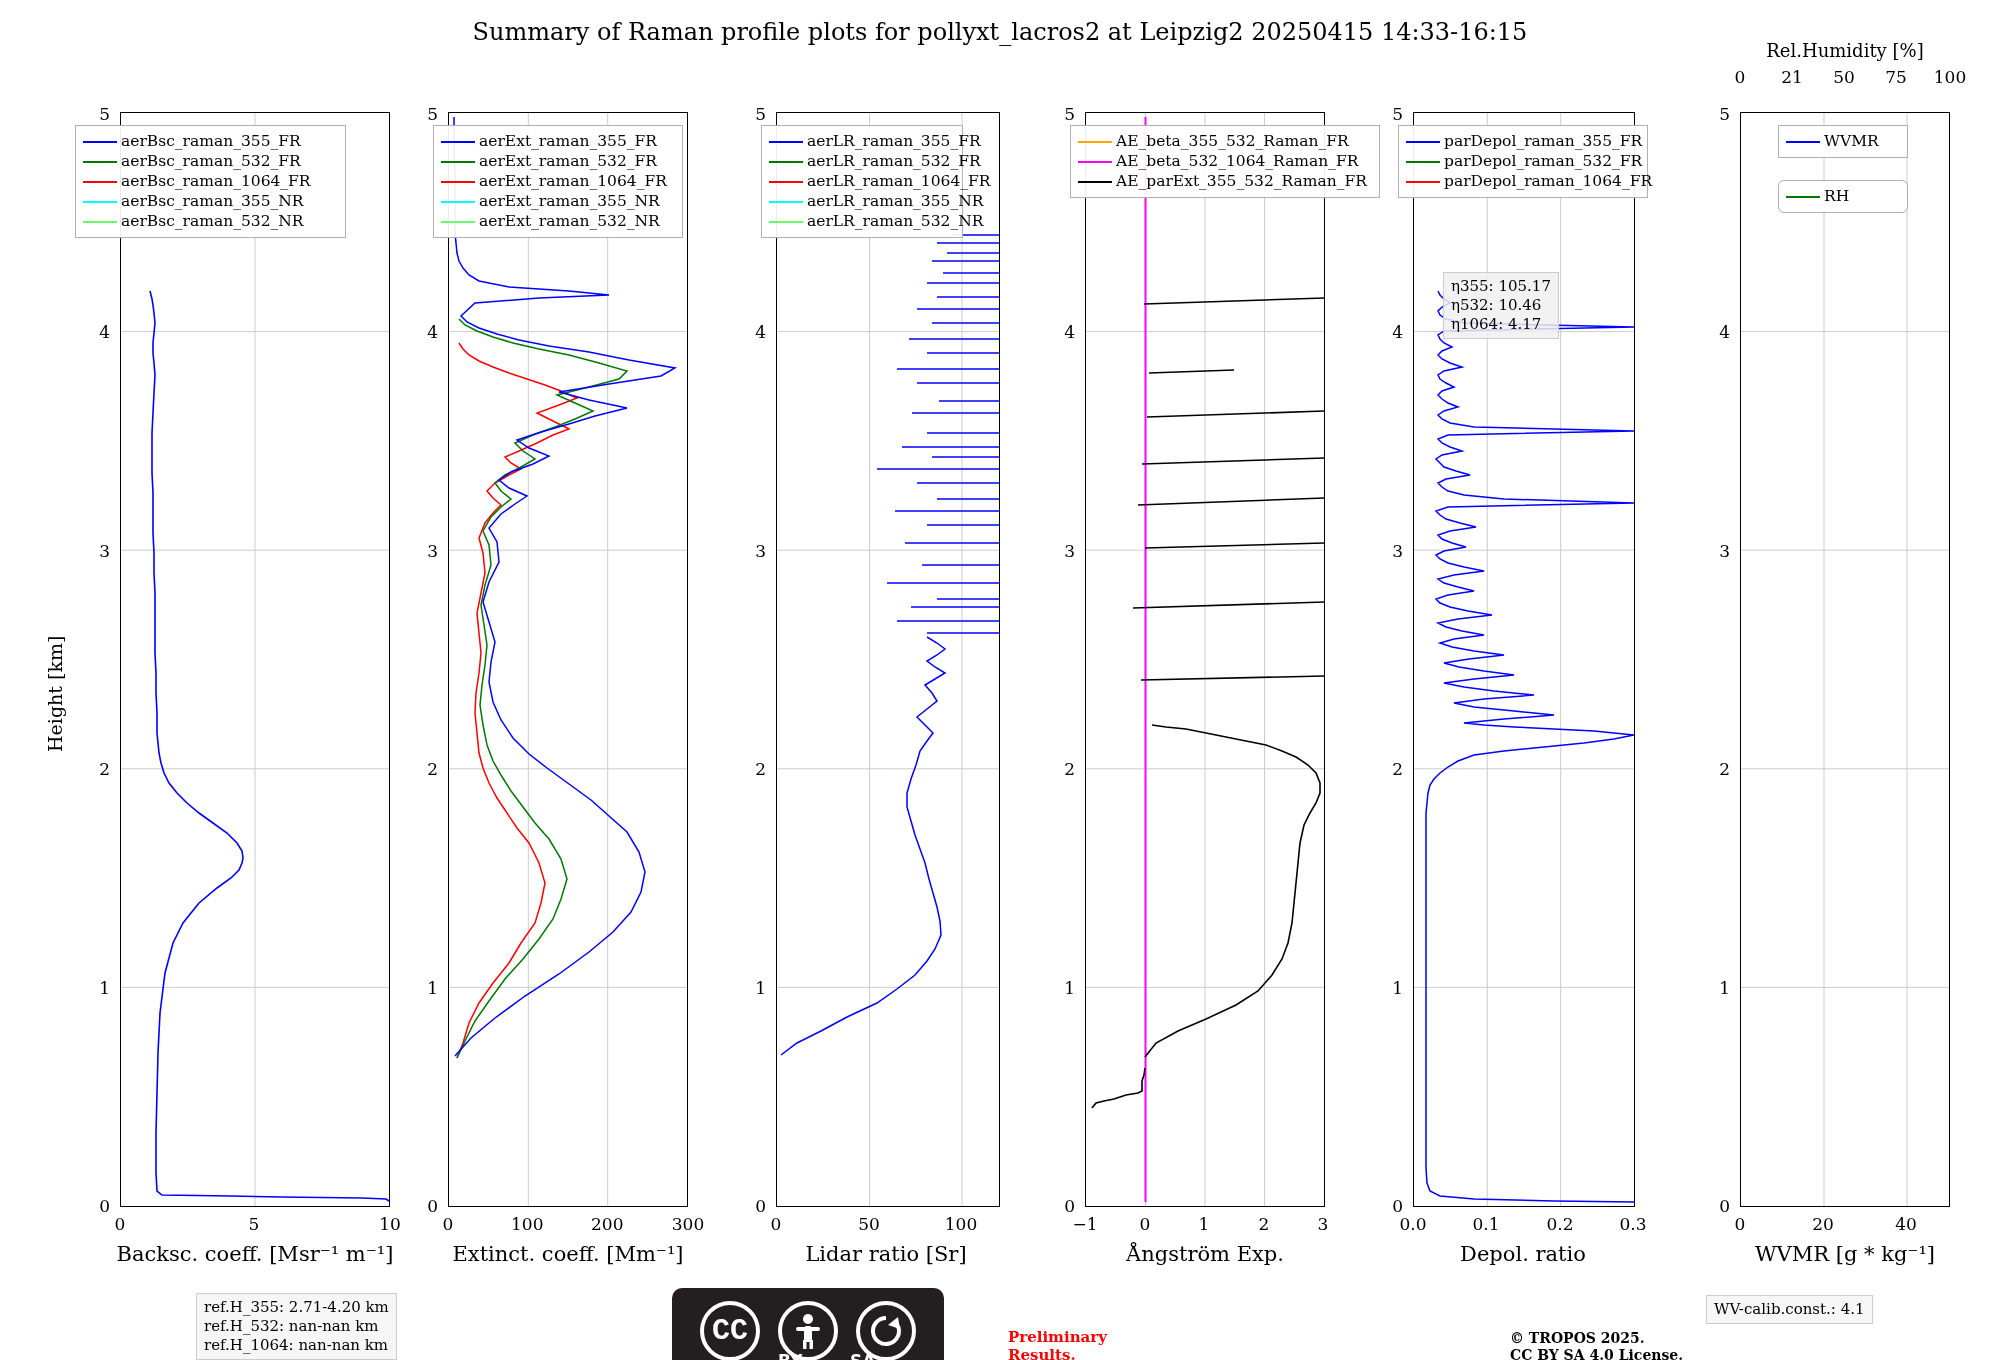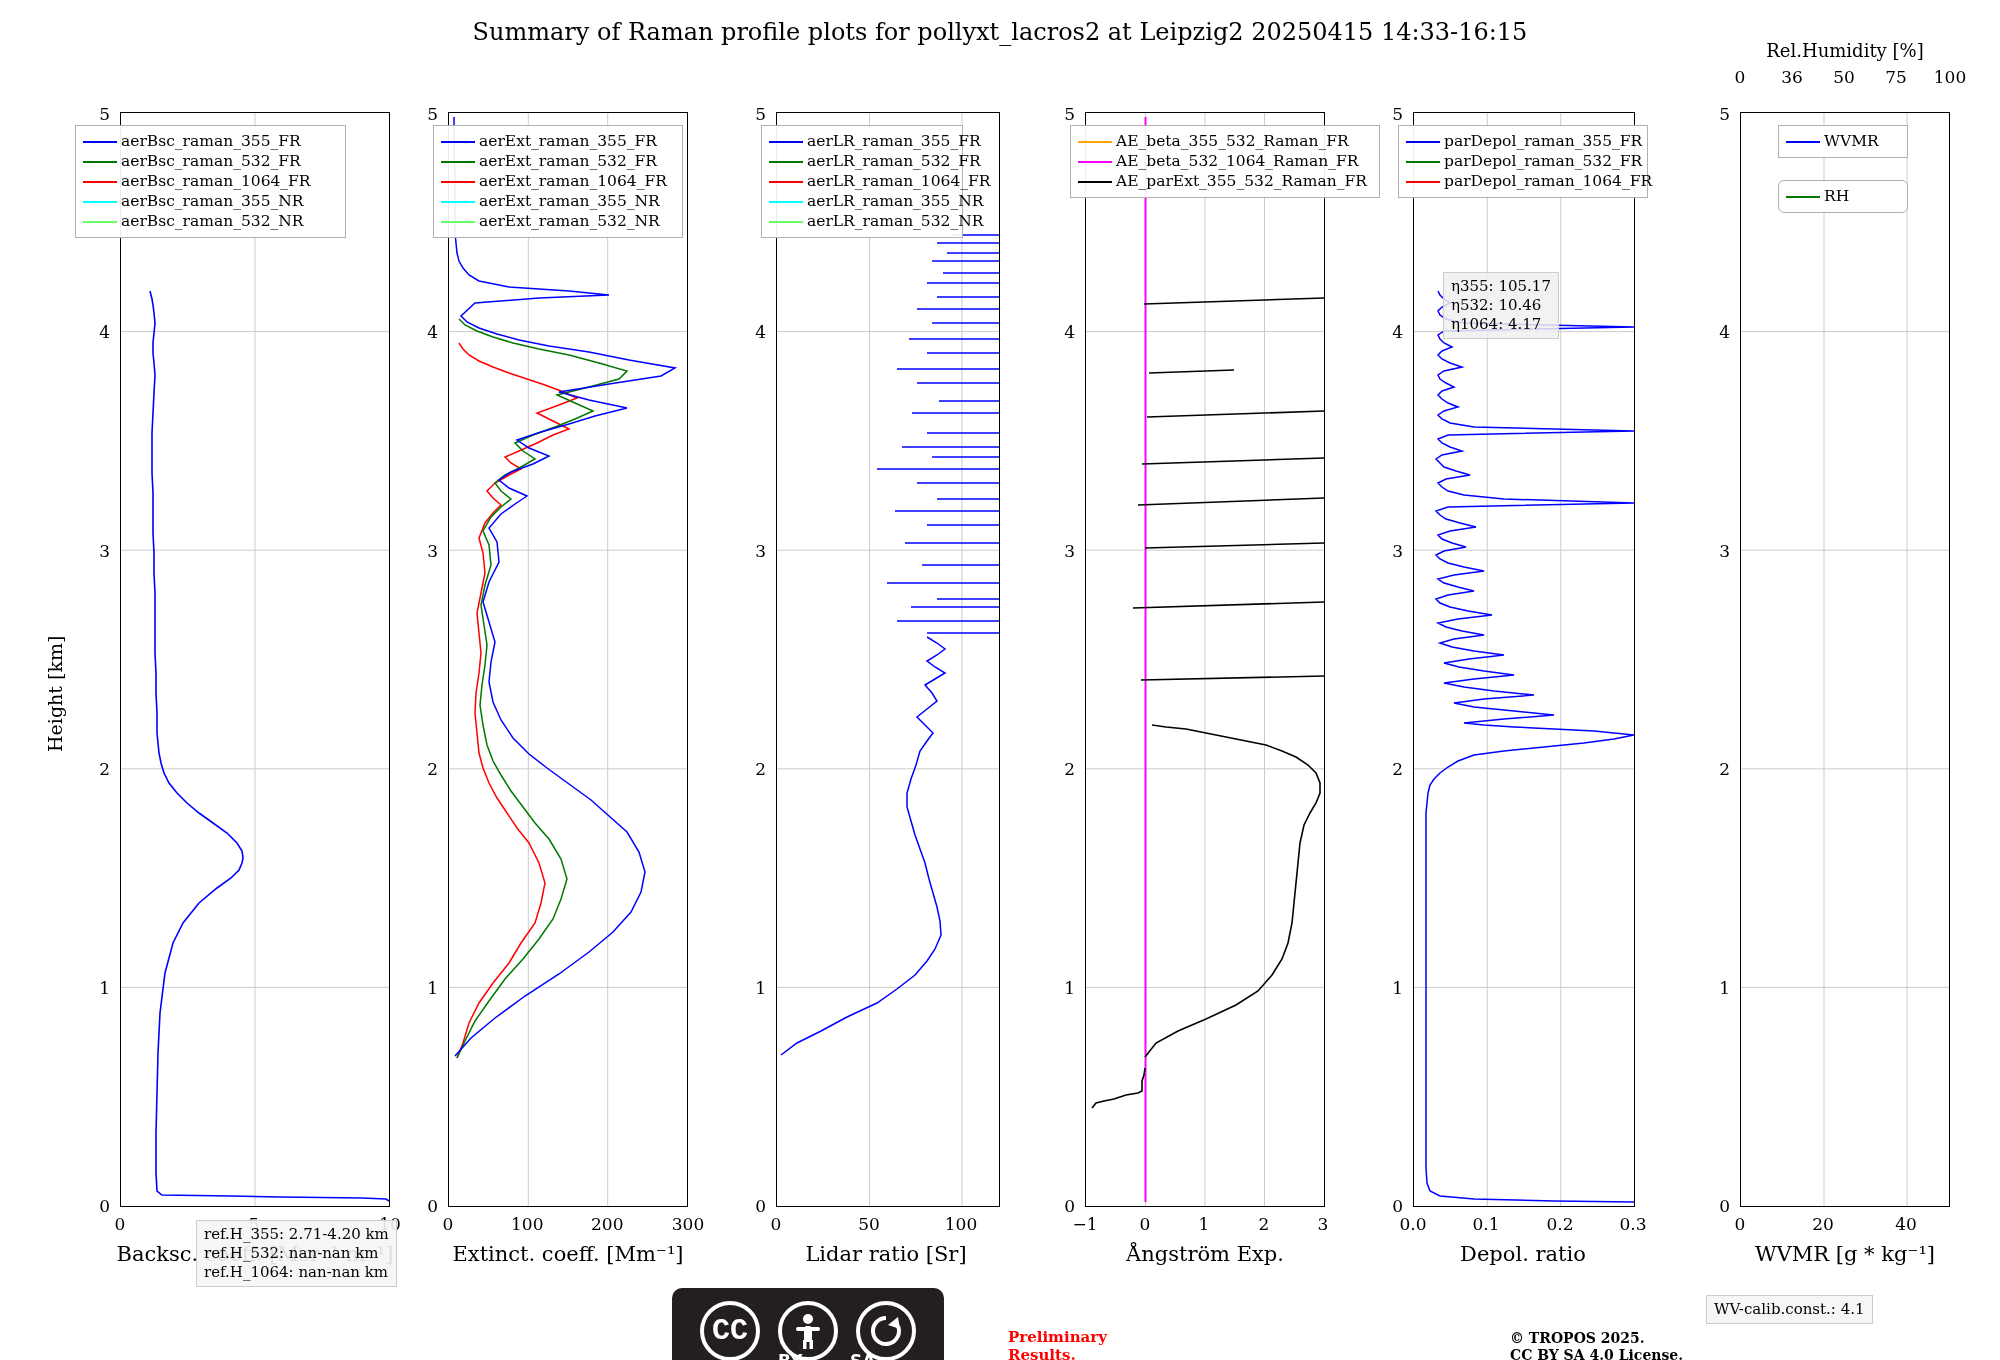--- a/index.html
+++ b/index.html
@@ -411,21 +411,21 @@
   <div class="tick-label-y" style="left:-40px;top:210px;width:30px;">4</div>
   <div class="tick-label-y" style="left:-40px;top:-8px;width:30px;">5</div>
 
   <div class="tick-label-x" style="left:-16px;top:1102px;width:32px;">0</div>
   <div class="tick-label-x" style="left:67px;top:1102px;width:32px;">20</div>
   <div class="tick-label-x" style="left:150px;top:1102px;width:32px;">40</div>
   <div class="xlabel" style="left:-70px;top:1130px;width:350px;">WVMR [g * kg⁻¹]</div>
 
   <div class="toplabel" style="left:-40px;top:-72px;width:290px;">Rel.Humidity [%]</div>
   <div class="tick-label-x" style="left:-16px;top:-45px;width:32px;">0</div>
-  <div class="tick-label-x" style="left:36px;top:-45px;width:32px;">36</div>
+  <div class="tick-label-x" style="left:36px;top:-45px;width:32px;">21</div>
   <div class="tick-label-x" style="left:88px;top:-45px;width:32px;">50</div>
   <div class="tick-label-x" style="left:140px;top:-45px;width:32px;">75</div>
   <div class="tick-label-x" style="left:192px;top:-45px;width:36px;">100</div>
 
   <div class="legend" style="left:38px;top:13px;width:130px;">
     <table>
       <tbody>
           <tr>
             <td><span class="lgline" style="border-top-color:#0000ff;"></span></td>
             <td>WVMR</td>
@@ -438,21 +438,21 @@
       <tbody>
           <tr>
             <td><span class="lgline" style="border-top-color:#007700;"></span></td>
             <td>RH</td>
           </tr>
     </tbody>
       </table>
   </div>
 </div>
 
-<div class="ann-box plain" style="left:196px;top:1220px;">
+<div class="ann-box plain" style="left:196px;top:1293px;">
   <div>ref.H_355: 2.71-4.20 km</div>
   <div>ref.H_532: nan-nan km</div>
   <div>ref.H_1064: nan-nan km</div>
 </div>
 
 <div class="cc-badge" style="left:672px;top:1288px;width:272px;height:86px;">
   <div class="cc-circle" style="font-size:30px;font-family:Liberation Mono, monospace;">CC</div>
   <div class="cc-circle">
     <svg width="34" height="38" viewBox="0 0 34 38">
       <circle cx="17" cy="7" r="5" fill="#fff"></circle>

